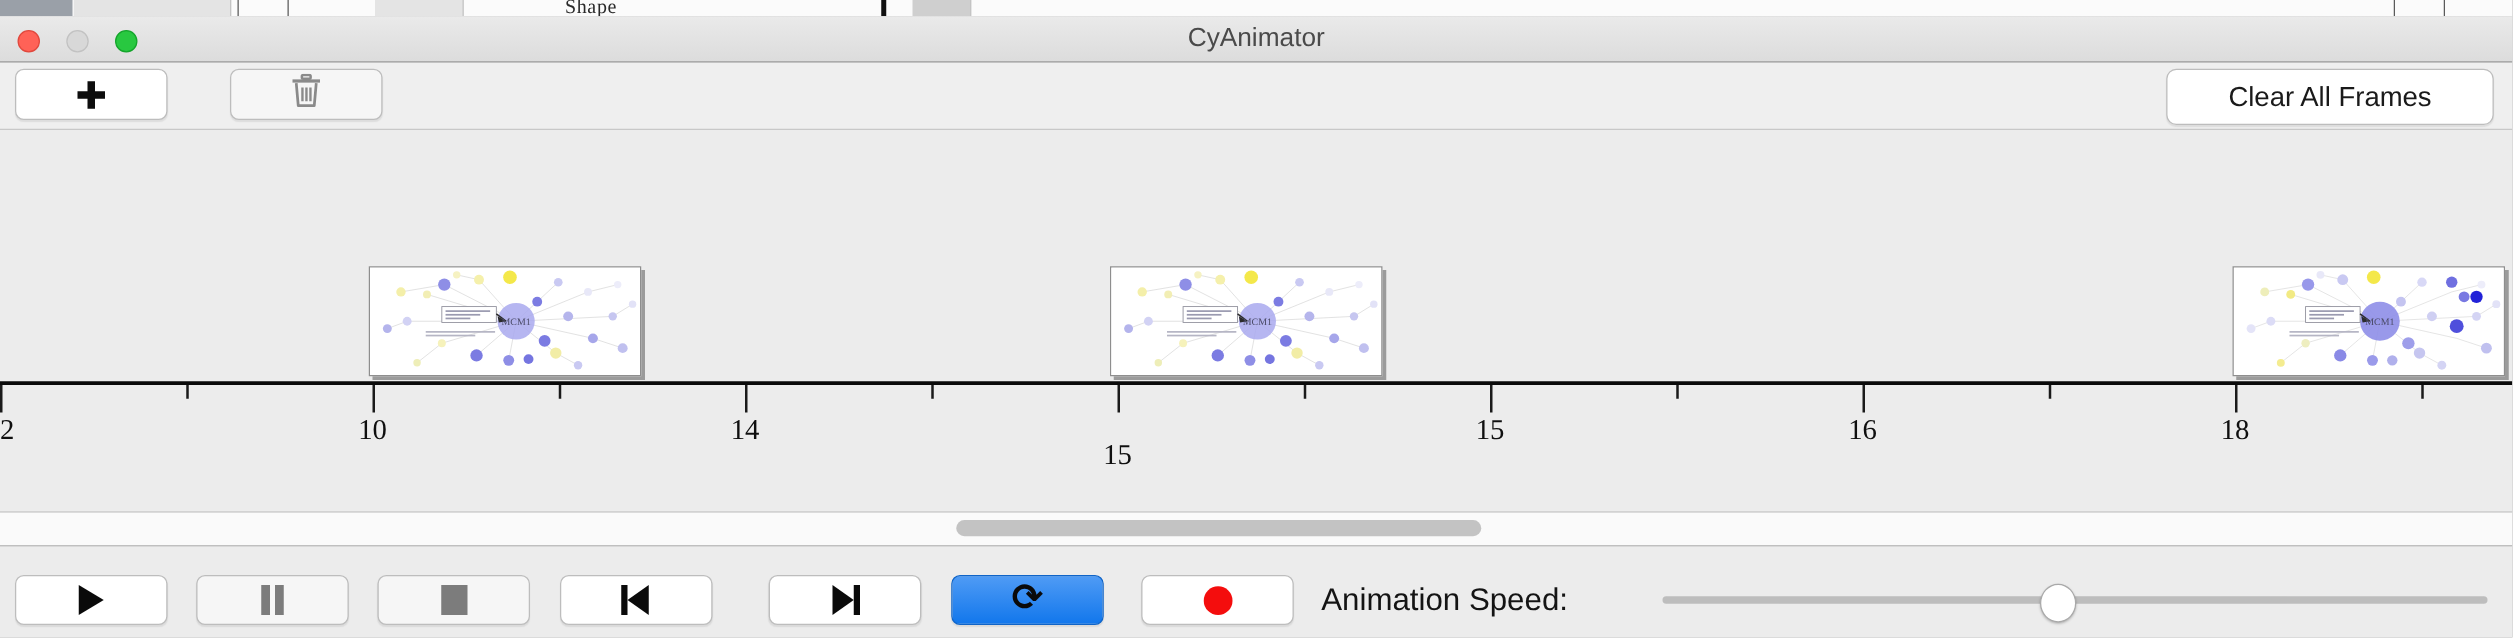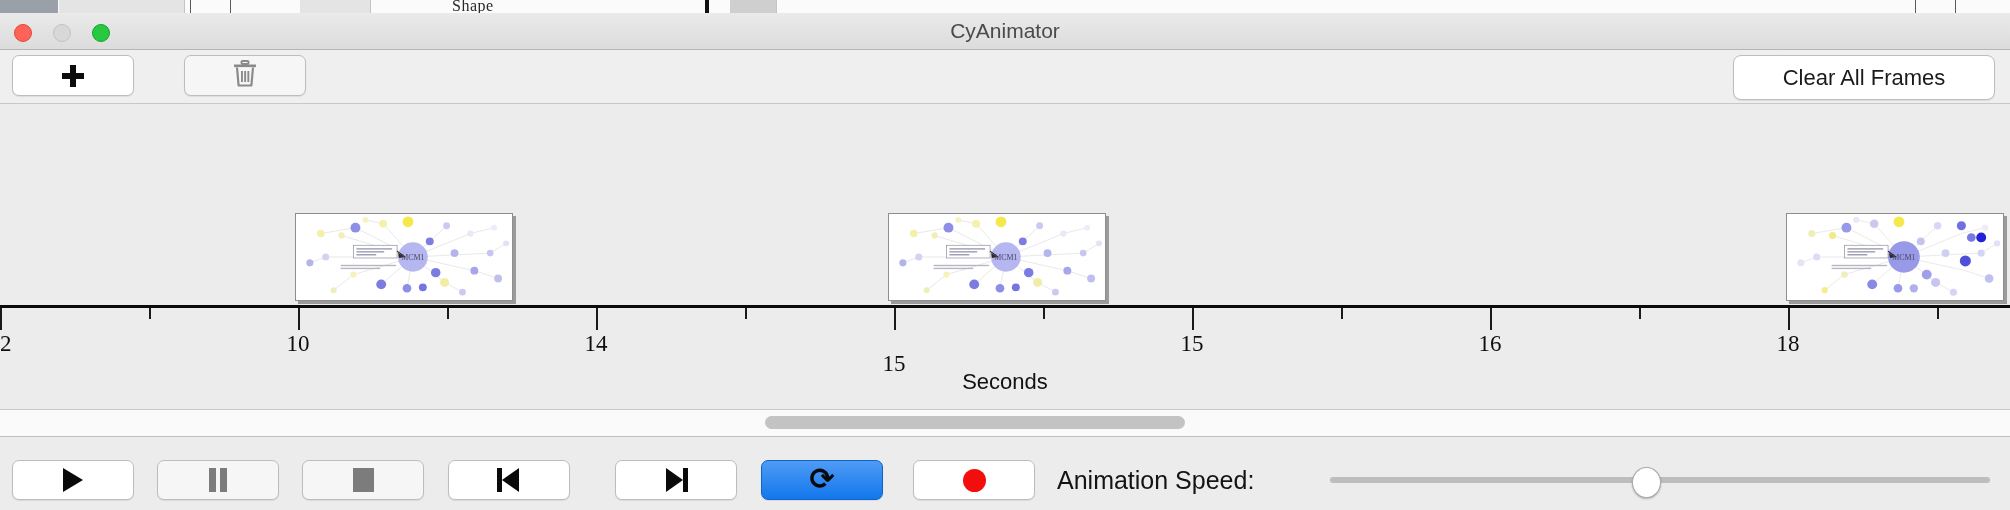--- a/index.html
+++ b/index.html
@@ -581,21 +581,20 @@
     <div class="tick minor" style="left:1937px;"></div>
 
     <div class="tick-label" style="left:0px;">12</div>
     <div class="tick-label" style="left:298px;">10</div>
     <div class="tick-label" style="left:596px;">14</div>
     <div class="tick-label" style="left:894px;margin-top:20px;">15</div>
     <div class="tick-label" style="left:1192px;">15</div>
     <div class="tick-label" style="left:1490px;">16</div>
     <div class="tick-label" style="left:1788px;font-family:Liberation Serif, serif;">18</div>
 
-    <div class="axis-title">Seconds</div>
   </div>
 
   <div class="scrollbar">
     <div class="scroll-thumb"></div>
   </div>
 
   <div class="playbar"></div>
 
   <div class="pbtn enabled" id="btn-play">
     <span class="ico-play"></span>

